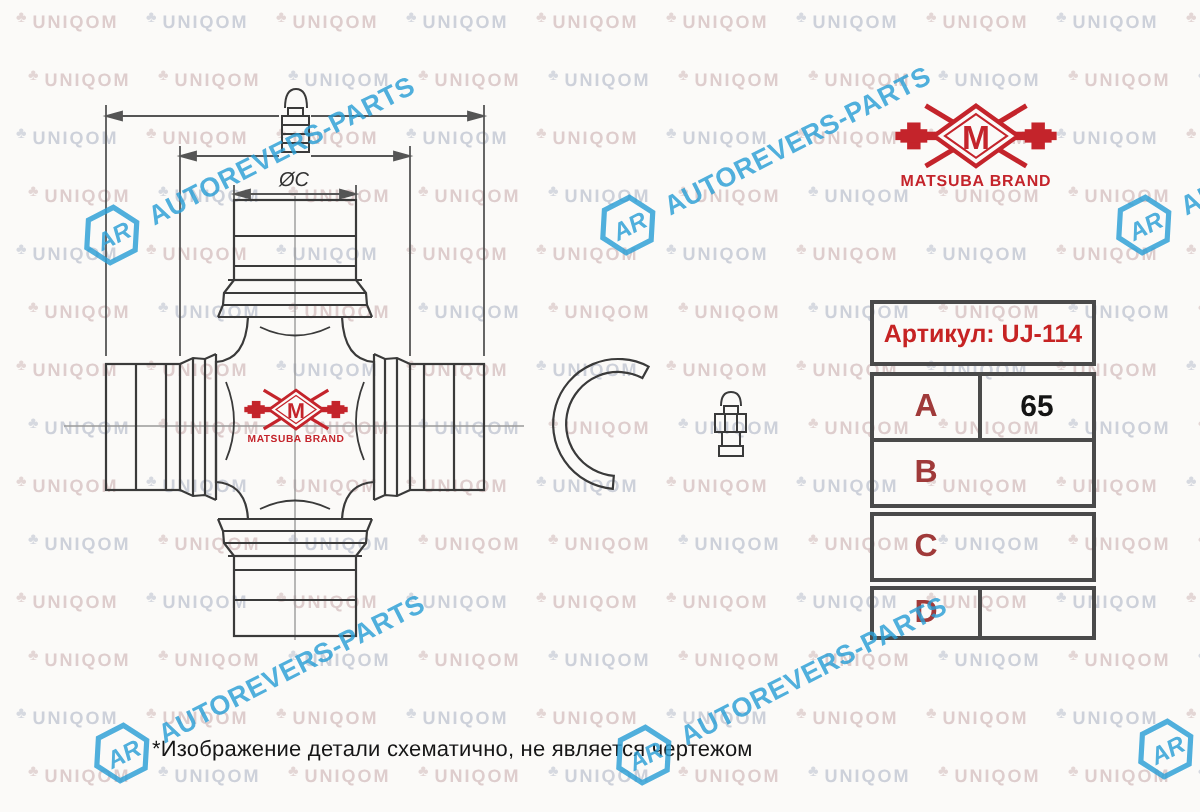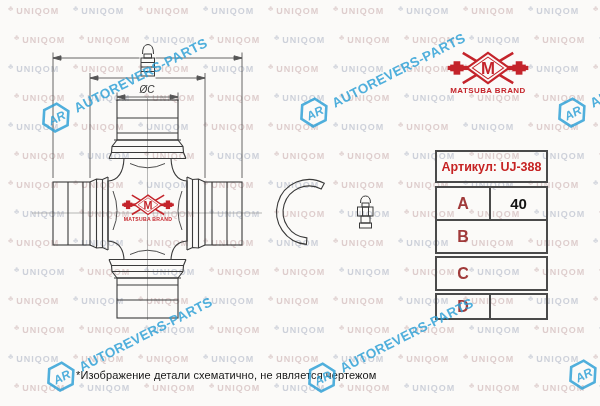--- a/index.html
+++ b/index.html
@@ -333,24 +333,24 @@
       <line x1="80" y1="2" x2="20" y2="38" stroke-width="3"></line>
     </g>
     <polygon points="50,2 75,20 50,38 25,20" fill="#fbfaf8" stroke="#c4242b" stroke-width="2.6"></polygon>
     <polygon points="50,7 68.5,20 50,33 31.5,20" fill="none" stroke="#c4242b" stroke-width="1.2"></polygon>
     <text x="50" y="27.5" text-anchor="middle" font-size="20" font-weight="700" fill="#c4242b">M</text>
     <text x="50" y="50" text-anchor="middle" font-size="9.5" font-weight="700" letter-spacing="0.5" fill="#c4242b">MATSUBA BRAND</text>
   </svg>
 </div>
 
 <div id="spec-table">
-  <div id="spec-header">Артикул: UJ-388</div>
+  <div id="spec-header">Артикул: UJ-114</div>
   <div class="spec-row">
     <div class="cell-label">A</div>
-    <div class="cell-value">40</div>
+    <div class="cell-value">65</div>
   </div>
   <div class="spec-row">
     <div class="cell-label">B</div>
   </div>
   <div class="spec-row gap-before">
     <div class="cell-label">C</div>
   </div>
   <div class="spec-row gap-before last">
     <div class="cell-label">D</div>
     <div class="cell-value"></div>

